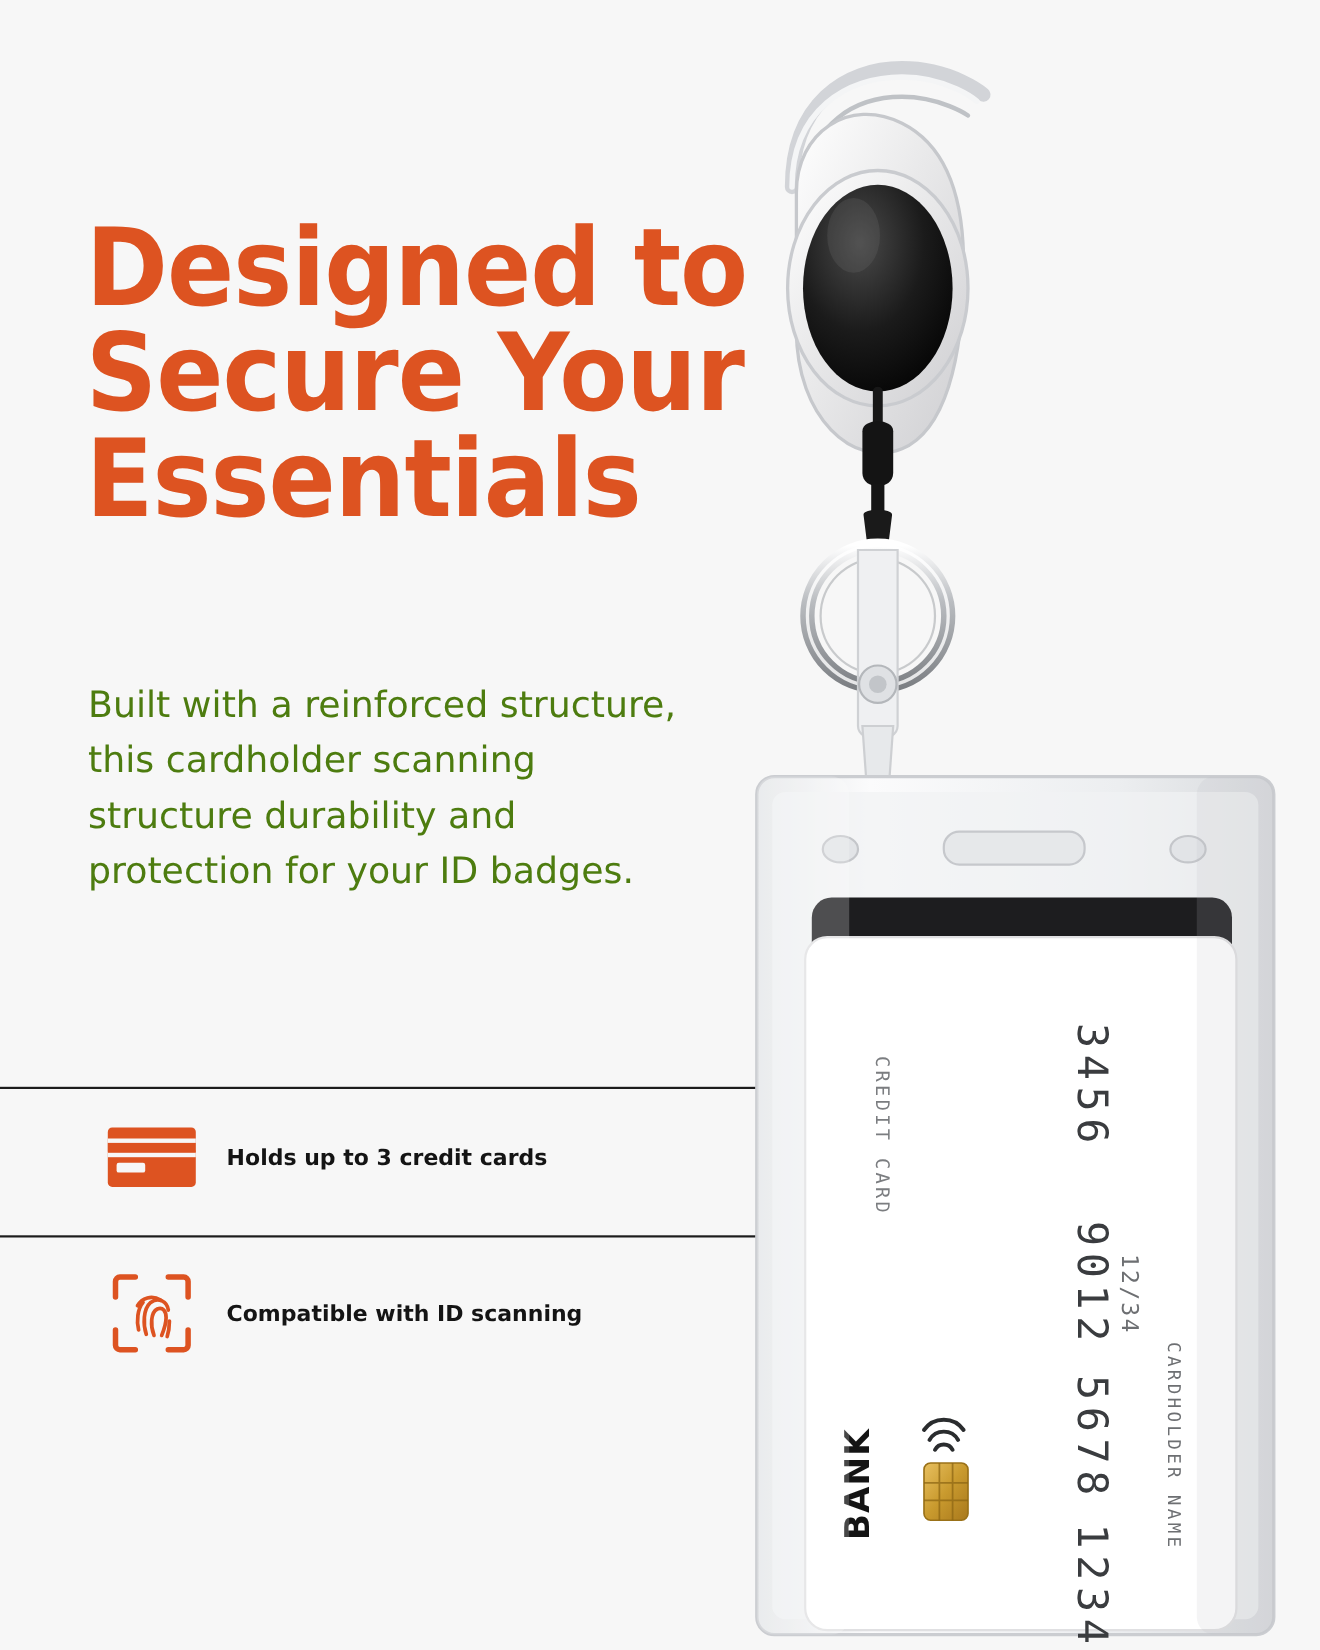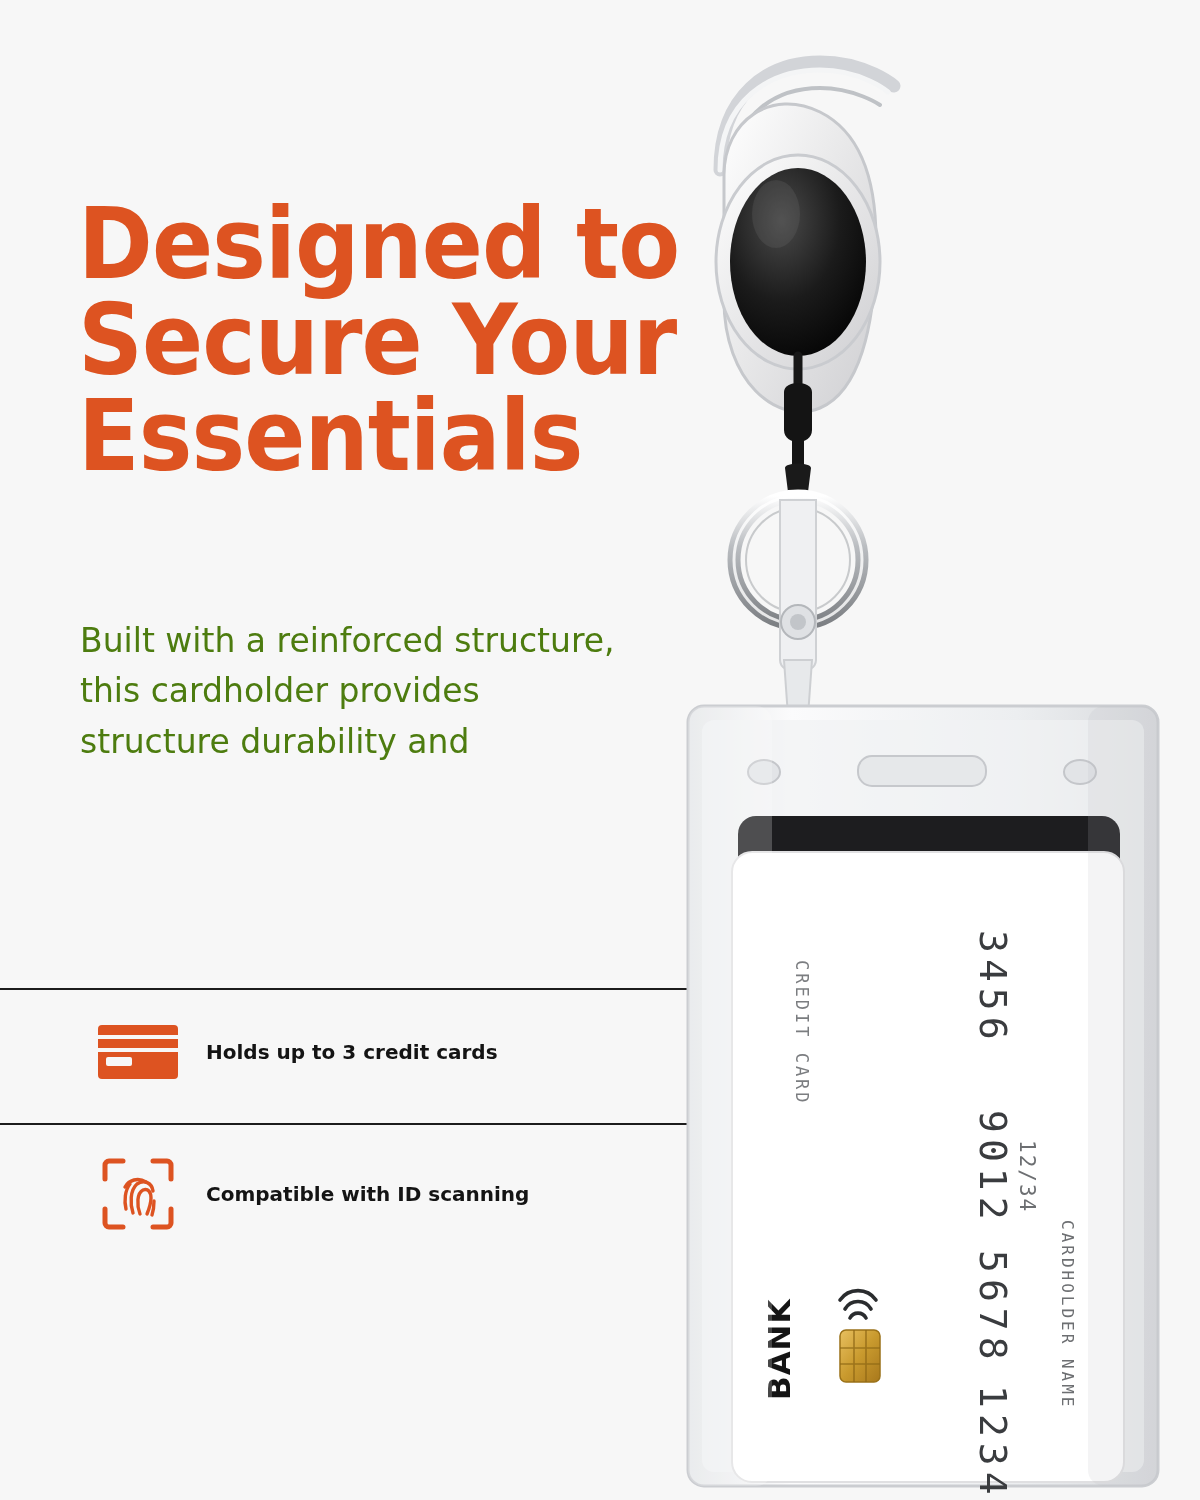--- a/index.html
+++ b/index.html
@@ -101,22 +101,23 @@
 <div class="page">
 
   <h1 class="headline">
     <span class="line">Designed to</span>
     <span class="line">Secure Your</span>
     <span class="line">Essentials</span>
   </h1>
 
   <p class="body-copy">
     <span class="line">Built with a reinforced structure,</span>
-    <span class="line">this cardholder provides</span>
+    <span class="line">this cardholder scanning</span>
     <span class="line">structure durability and</span>
+    <span class="line">protection for your ID badges.</span>
   </p>
 
   <div class="rule top"></div>
   <div class="rule mid"></div>
 
   <div class="feature feature-1">
     <span class="feature-icon">
       <svg width="84" height="62" viewBox="0 0 84 62" aria-hidden="true">
         <rect x="2" y="4" width="80" height="54" rx="4" fill="#dd5321"></rect>
         <rect x="2" y="14" width="80" height="11" fill="#f7f7f7"></rect>

